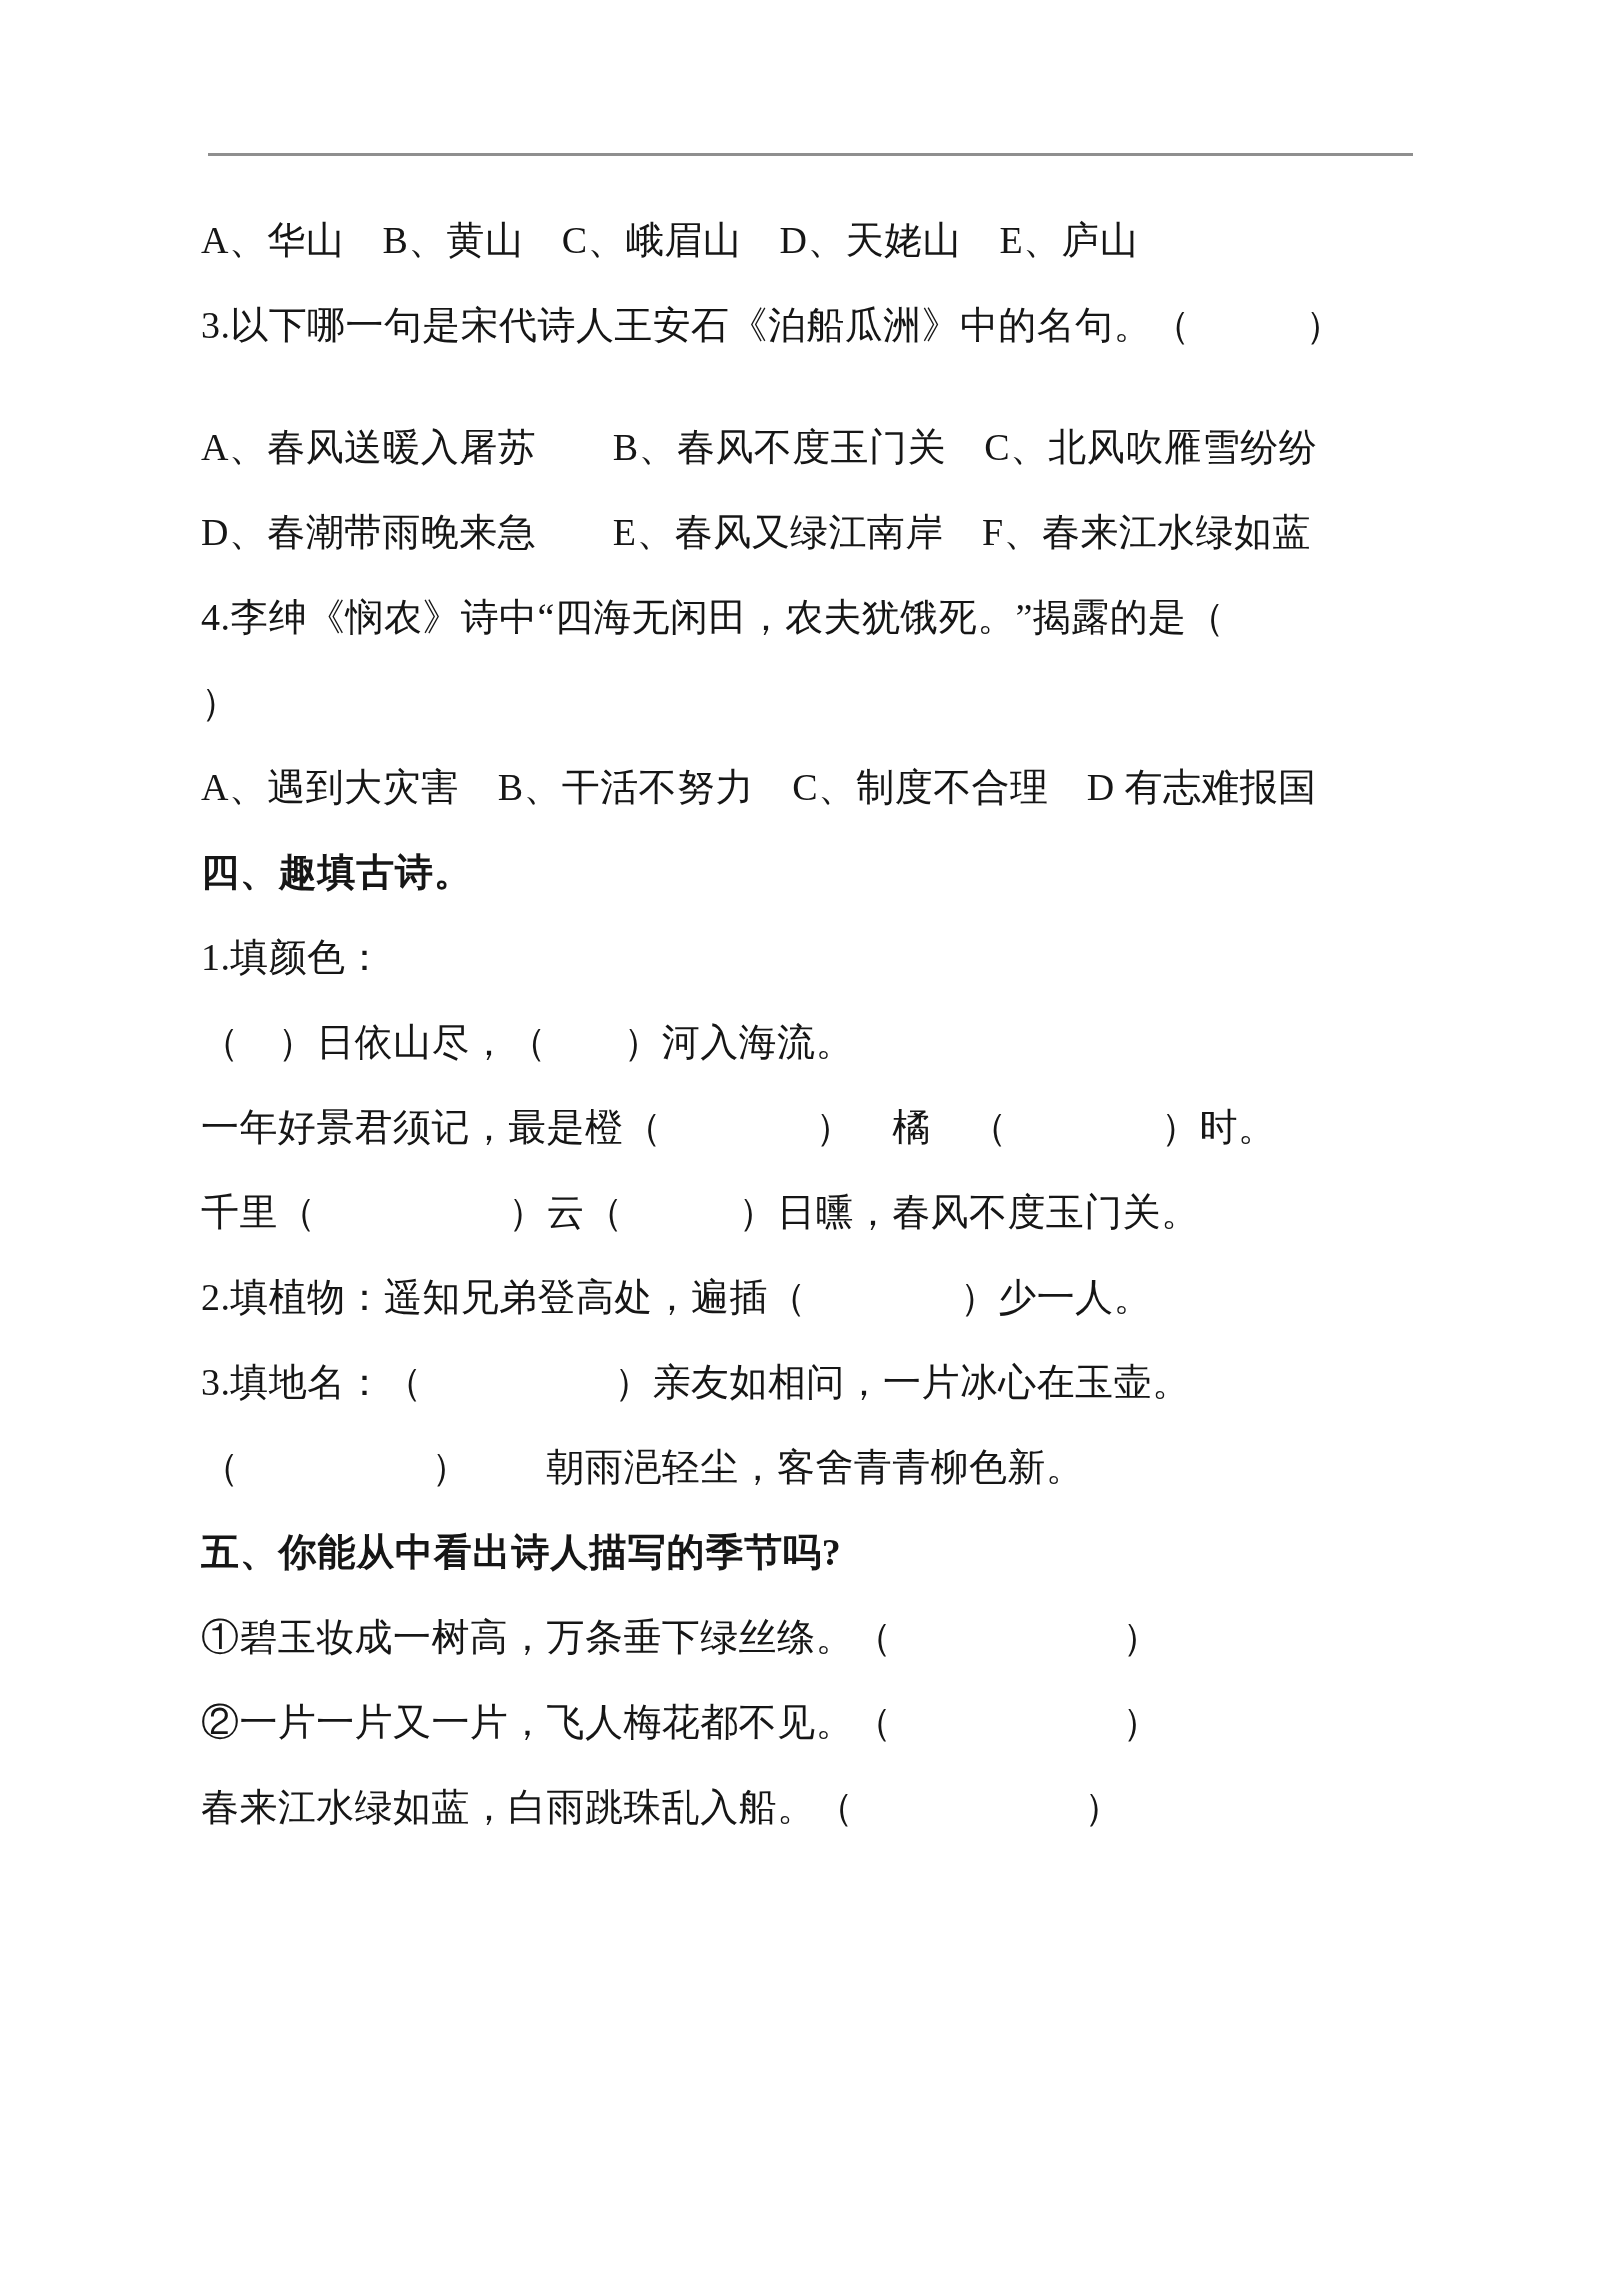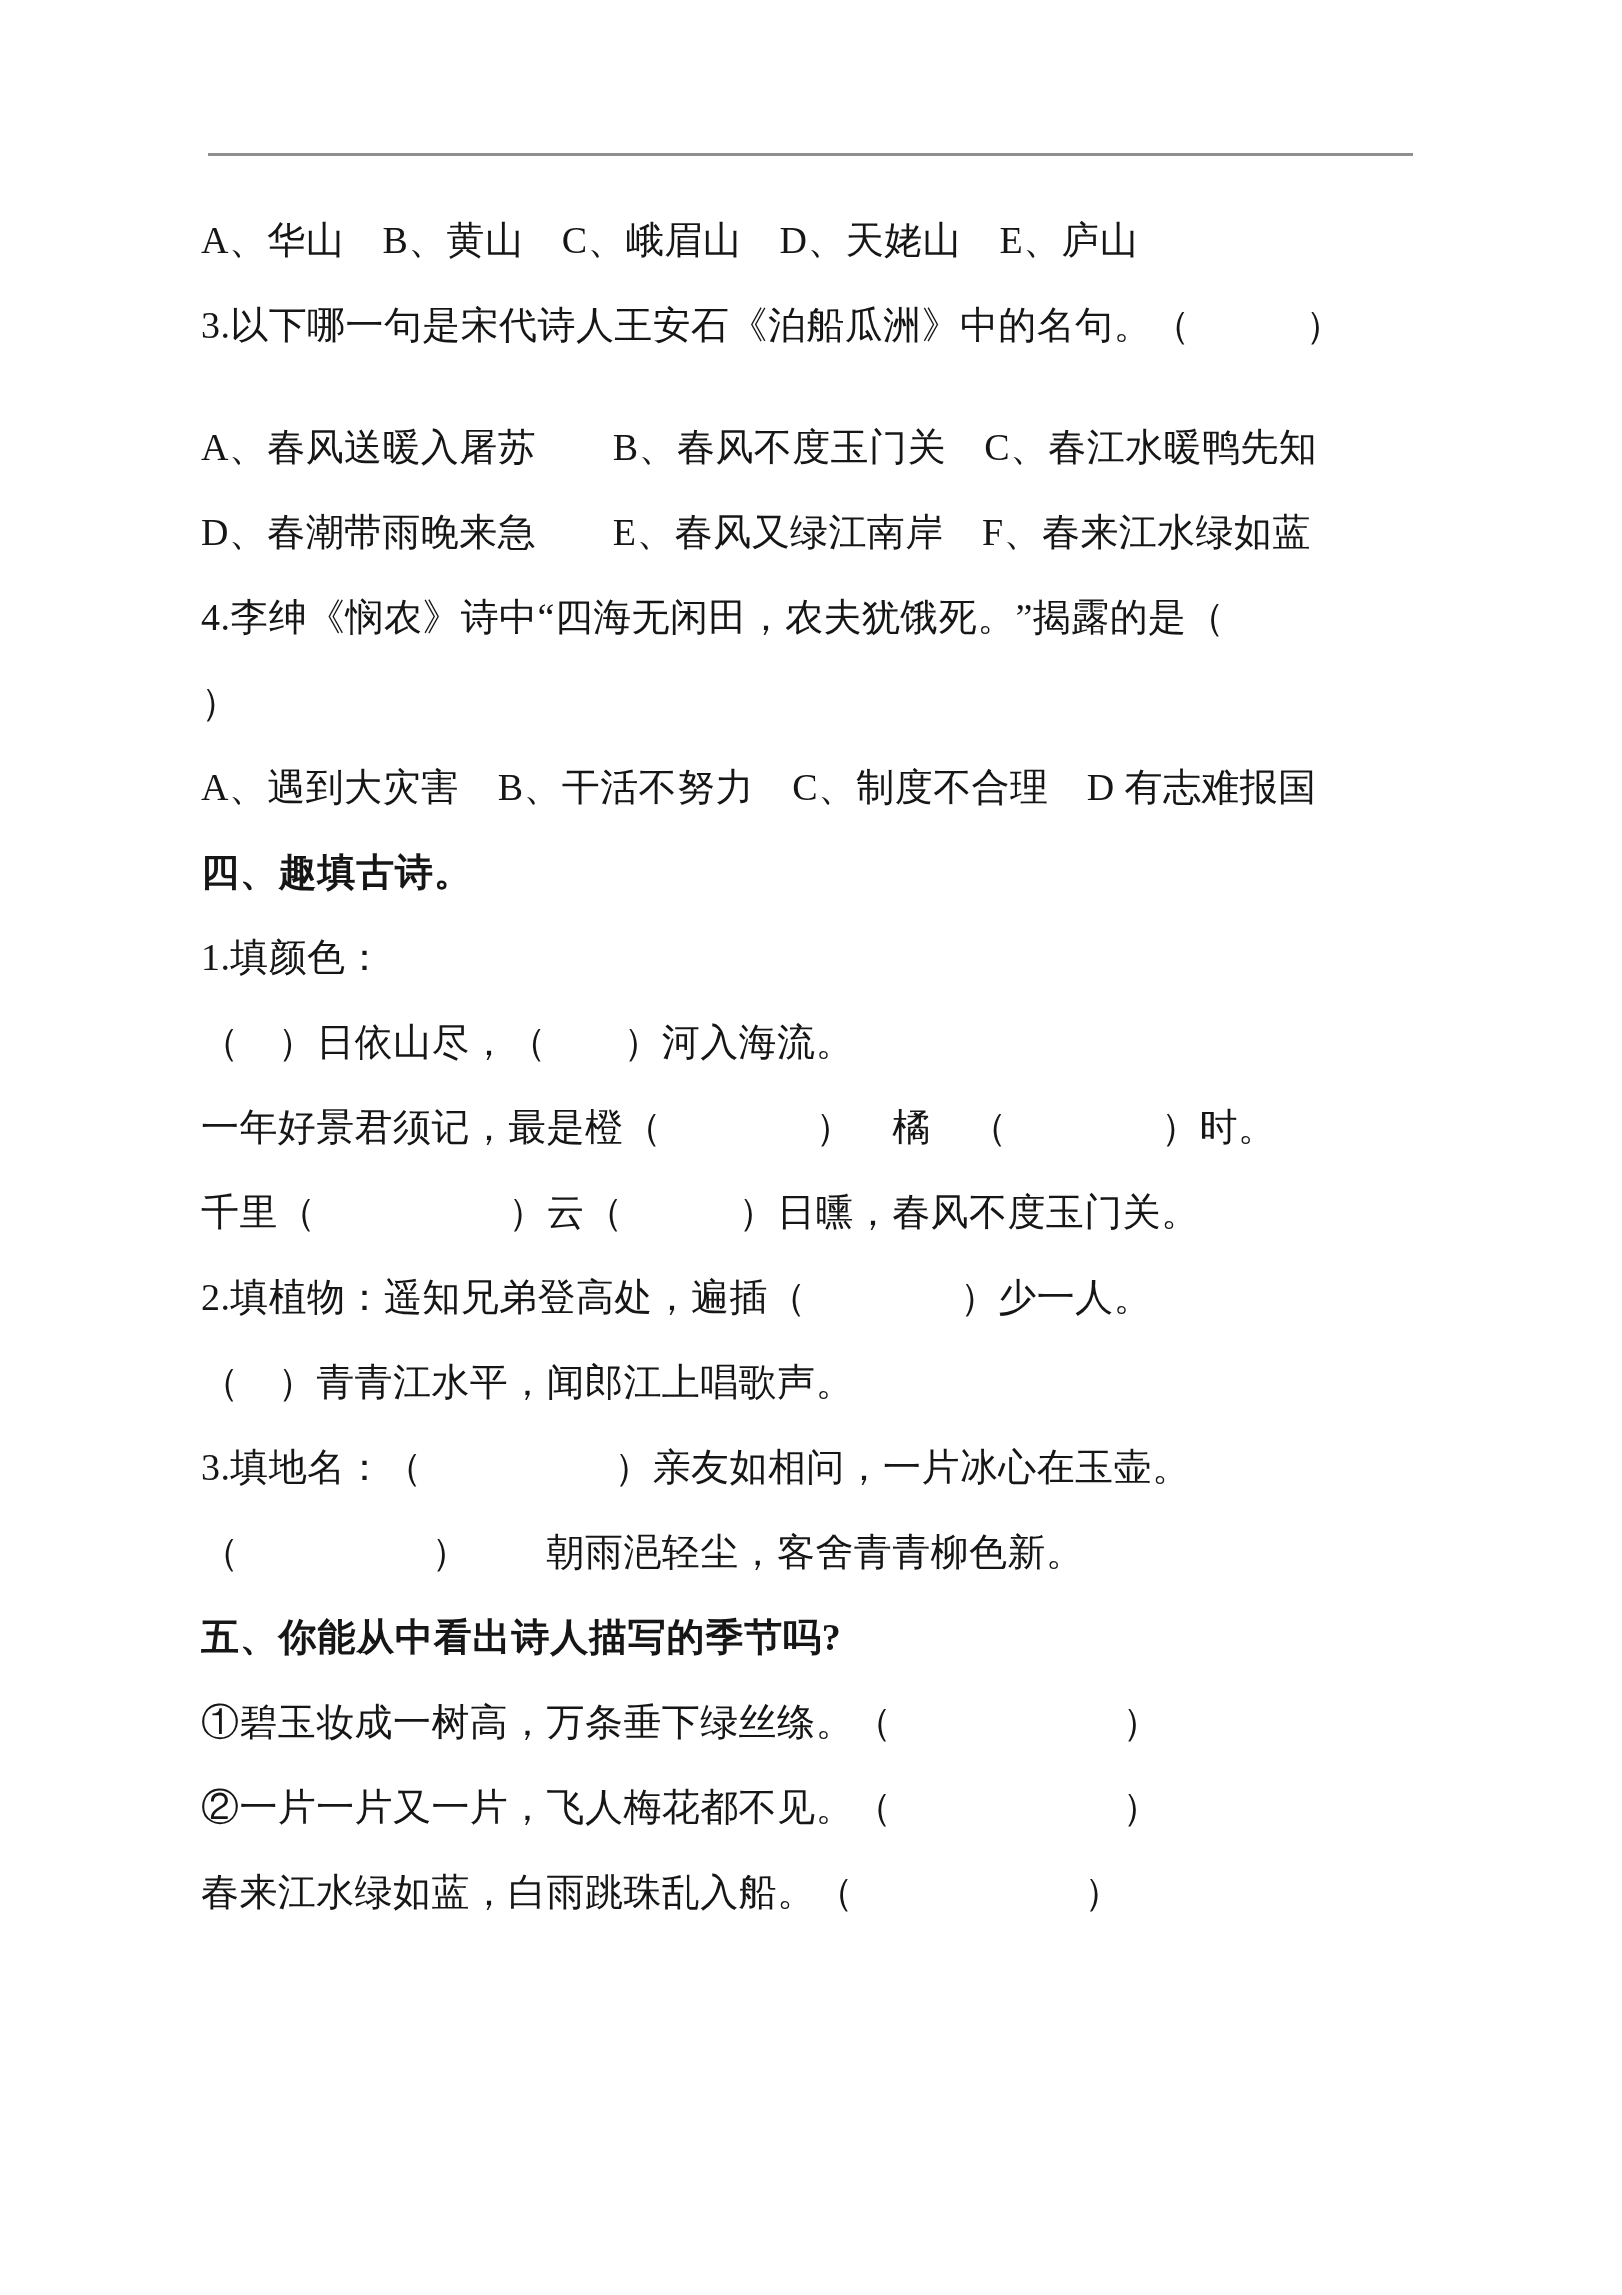--- a/index.html
+++ b/index.html
@@ -55,32 +55,31 @@
   }
 </style>
 </head>
 <body>
 
 <div class="page">
   <div class="divider"></div>
   <div class="content">
     <p class="line first">A、华山　B、黄山　C、峨眉山　D、天姥山　E、庐山</p>
     <p class="line">3.以下哪一句是宋代诗人王安石《泊船瓜洲》中的名句。（　　　）</p>
-    <p class="line gap-top">A、春风送暖入屠苏　　B、春风不度玉门关　C、春江水暖鸭先知</p>
+    <p class="line gap-top">A、春风送暖入屠苏　　B、春风不度玉门关　C、北风吹雁雪纷纷</p>
     <p class="line">D、春潮带雨晚来急　　E、春风又绿江南岸　F、春来江水绿如蓝</p>
     <p class="line">4.李绅《悯农》诗中“四海无闲田，农夫犹饿死。”揭露的是（</p>
     <p class="line">）</p>
     <p class="line">A、遇到大灾害　B、干活不努力　C、制度不合理　D 有志难报国</p>
     <p class="line heading">四、趣填古诗。</p>
     <p class="line">1.填颜色：</p>
     <p class="line">（　）日依山尽，（　　）河入海流。</p>
     <p class="line">一年好景君须记，最是橙（　　　　）　橘　（　　　　）时。</p>
     <p class="line">千里（　　　　　）云（　　　）日曛，春风不度玉门关。</p>
     <p class="line">2.填植物：遥知兄弟登高处，遍插（　　　　）少一人。</p>
-    <p class="line">（　）青青江水平，闻郎江上唱歌声。</p>
     <p class="line">3.填地名：（　　　　　）亲友如相问，一片冰心在玉壶。</p>
     <p class="line">（　　　　　）　　朝雨浥轻尘，客舍青青柳色新。</p>
     <p class="line heading">五、你能从中看出诗人描写的季节吗?</p>
     <p class="line">①碧玉妆成一树高，万条垂下绿丝绦。（　　　　　　）</p>
     <p class="line">②一片一片又一片，飞人梅花都不见。（　　　　　　）</p>
     <p class="line">春来江水绿如蓝，白雨跳珠乱入船。（　　　　　　）</p>
   </div>
 </div>
 
 

